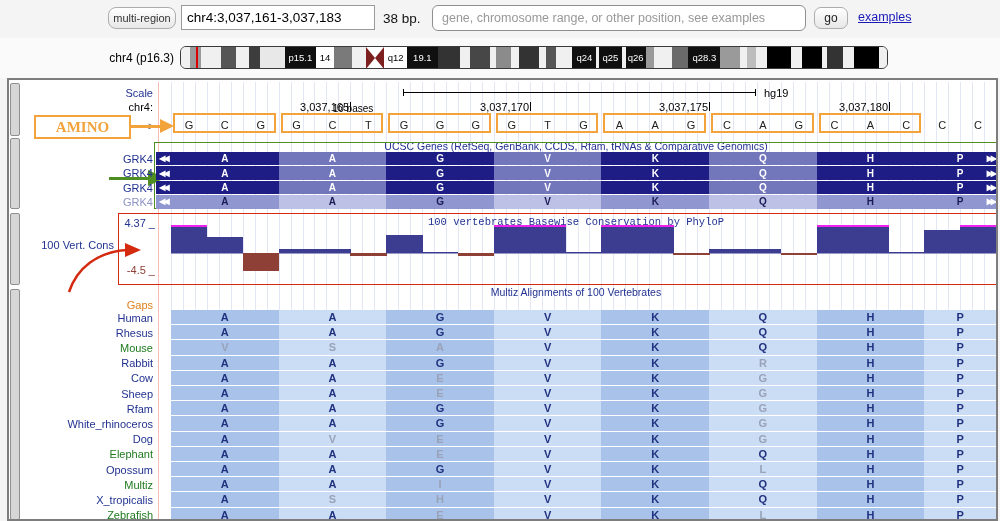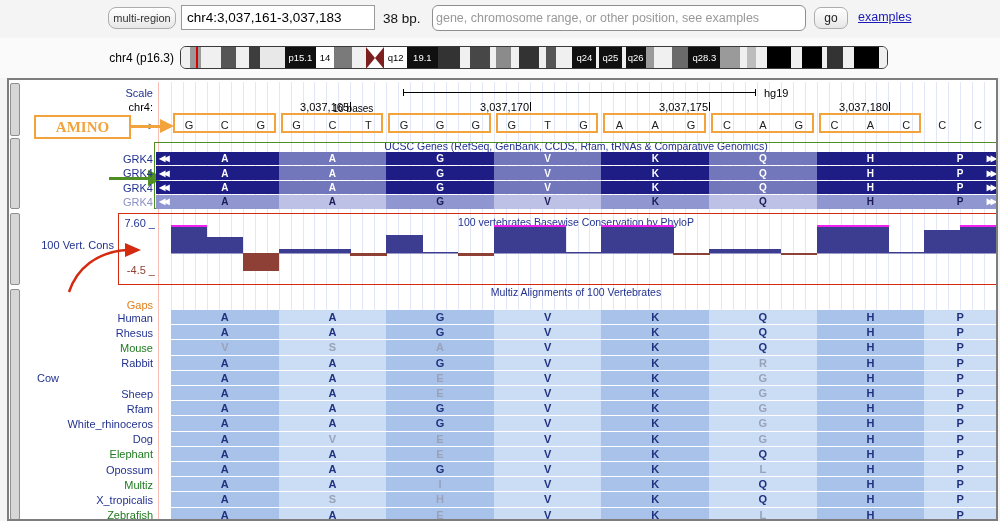--- a/index.html
+++ b/index.html
@@ -10,21 +10,21 @@
   
   #toolbar { position:absolute; left:0; top:0; width:1000px; height:38px; background:#f4f4f4; }
   #multiregion-btn { position:absolute; left:108px; top:7px; width:68px; height:22px;
     border:1px solid #adadad; border-radius:8px; background:linear-gradient(#ffffff,#e7e7e7);
     font-size:11px; color:#333; }
   #position-input { position:absolute; left:181px; top:5px; width:194px; height:25px;
     border:1px solid #9a9a9a; background:#fff; font-size:13.5px; color:#000; padding:0 5px;
     font-family:"Liberation Sans",sans-serif; }
   #size-text { position:absolute; left:383px; top:11px; font-size:13.5px; color:#111; }
   #search-input { position:absolute; left:432px; top:5px; width:374px; height:26px;
-    border:1px solid #8f8f8f; border-radius:6px; background:#fff; font-size:12.5px; padding:0 3px;
+    border:1px solid #8f8f8f; border-radius:6px; background:#fff; font-size:12.5px; padding:0 9px;
     color:#444; font-family:"Liberation Sans",sans-serif; }
   #search-input::placeholder { color:#989898; }
   #go-btn { position:absolute; left:814px; top:7px; width:34px; height:22px;
     border:1px solid #adadad; border-radius:7px; background:linear-gradient(#ffffff,#e7e7e7);
     font-size:12px; color:#222; }
   #examples-link { position:absolute; left:858px; top:10px; font-size:12.5px; color:#1a1ab8;
     text-decoration:underline; }
 
   
   #ideo-row { position:absolute; left:0; top:38px; width:1000px; height:40px; background:#fafafa; }
@@ -196,22 +196,22 @@
       <div class="codonbox" style="left: 379.22px; width: 102.61px; position: absolute; border-color: rgb(242, 163, 60);"></div>
       <div class="codonbox" style="left: 486.83px; width: 102.61px; position: absolute; border-color: rgb(242, 163, 60);"></div>
       <div class="codonbox" style="left: 594.44px; width: 102.61px; position: absolute; border-color: rgb(242, 163, 60);"></div>
       <div class="codonbox" style="left: 702.05px; width: 102.61px; position: absolute; border-color: rgb(242, 163, 60);"></div>
       <div class="codonbox" style="left: 809.66px; width: 102.61px; position: absolute; border-color: rgb(242, 163, 60);"></div>
     </div>
 
   <div class="title-blue" style="top:60px;">UCSC Genes (RefSeq, GenBank, CCDS, Rfam, tRNAs &amp; Comparative Genomics)</div>
   <div id="generows"></div>
 
-  <div class="title-blue" style="top:136px;">100 vertebrates Basewise Conservation by PhyloP</div>
-  <div class="abs" style="left:60px;top:137px;width:86px;text-align:right;font-size:11px;color:#223290;">7.60 _</div>
+  <div class="title-blue" style="top:136px;font-family:Liberation Mono, monospace;">100 vertebrates Basewise Conservation by PhyloP</div>
+  <div class="abs" style="left:60px;top:137px;width:86px;text-align:right;font-size:11px;color:#223290;">4.37 _</div>
   <div class="abs" style="left:60px;top:184px;width:86px;text-align:right;font-size:11px;color:#8e4037;">-4.5 _</div>
   <div class="abs" style="left:0px;top:159px;width:105px;text-align:right;font-size:11px;color:#223290;">100 Vert. Cons</div>
   <div id="baseline"></div>
   <div id="consbars">
       <div class="consbar" style="position: absolute; left: 162px; width: 36.37px; top: 147px; height: 26px; background: rgb(60, 60, 144);"></div>
       <div style="position: absolute; left: 162px; width: 36.37px; top: 144.5px; height: 2.5px; background: rgb(238, 34, 238);"></div>
       <div class="consbar" style="position: absolute; left: 197.87px; width: 36.37px; top: 157.016px; height: 15.9836px; background: rgb(60, 60, 144);"></div>
       <div class="consbar" style="position: absolute; left: 233.74px; width: 36.37px; top: 173px; height: 18.1556px; background: rgb(142, 64, 55);"></div>
       <div class="consbar" style="position: absolute; left: 269.61px; width: 36.37px; top: 169.27px; height: 3.72951px; background: rgb(60, 60, 144);"></div>
       <div class="consbar" style="position: absolute; left: 305.48px; width: 36.37px; top: 169.27px; height: 3.72951px; background: rgb(60, 60, 144);"></div>
@@ -355,21 +355,21 @@
     <div class="sprow" style="top: 275.6px; height: 15.2px;">
       <div class="spcell" style="flex: 0 0 107.61px; background: rgb(169, 194, 233); color: rgb(32, 49, 127);">A</div>
       <div class="spcell" style="flex: 0 0 107.61px; background: rgb(203, 220, 245); color: rgb(32, 49, 127);">A</div>
       <div class="spcell" style="flex: 0 0 107.61px; background: rgb(169, 194, 233); color: rgb(32, 49, 127);">G</div>
       <div class="spcell" style="flex: 0 0 107.61px; background: rgb(203, 220, 245); color: rgb(32, 49, 127);">V</div>
       <div class="spcell" style="flex: 0 0 107.61px; background: rgb(169, 194, 233); color: rgb(32, 49, 127);">K</div>
       <div class="spcell" style="flex: 0 0 107.61px; background: rgb(203, 220, 245); color: rgb(152, 162, 184);">R</div>
       <div class="spcell" style="flex: 0 0 107.61px; background: rgb(169, 194, 233); color: rgb(32, 49, 127);">H</div>
       <div class="spcell" style="flex: 0 0 71.73px; background: rgb(203, 220, 245); color: rgb(32, 49, 127);">P</div>
     </div>
-    <div style="position: absolute; left: 0px; width: 144px; top: 292.3px; text-align: left; font-size: 11px; color: rgb(34, 50, 144); padding-left: 28px;">Cow</div>
+    <div style="position: absolute; left: 0px; width: 144px; top: 292.3px; text-align: right; font-size: 11px; color: rgb(34, 50, 144);">Cow</div>
     <div class="sprow" style="top: 290.8px; height: 15.2px;">
       <div class="spcell" style="flex: 0 0 107.61px; background: rgb(169, 194, 233); color: rgb(32, 49, 127);">A</div>
       <div class="spcell" style="flex: 0 0 107.61px; background: rgb(203, 220, 245); color: rgb(32, 49, 127);">A</div>
       <div class="spcell" style="flex: 0 0 107.61px; background: rgb(169, 194, 233); color: rgb(152, 162, 184);">E</div>
       <div class="spcell" style="flex: 0 0 107.61px; background: rgb(203, 220, 245); color: rgb(32, 49, 127);">V</div>
       <div class="spcell" style="flex: 0 0 107.61px; background: rgb(169, 194, 233); color: rgb(32, 49, 127);">K</div>
       <div class="spcell" style="flex: 0 0 107.61px; background: rgb(203, 220, 245); color: rgb(152, 162, 184);">G</div>
       <div class="spcell" style="flex: 0 0 107.61px; background: rgb(169, 194, 233); color: rgb(32, 49, 127);">H</div>
       <div class="spcell" style="flex: 0 0 71.73px; background: rgb(203, 220, 245); color: rgb(32, 49, 127);">P</div>
     </div>

